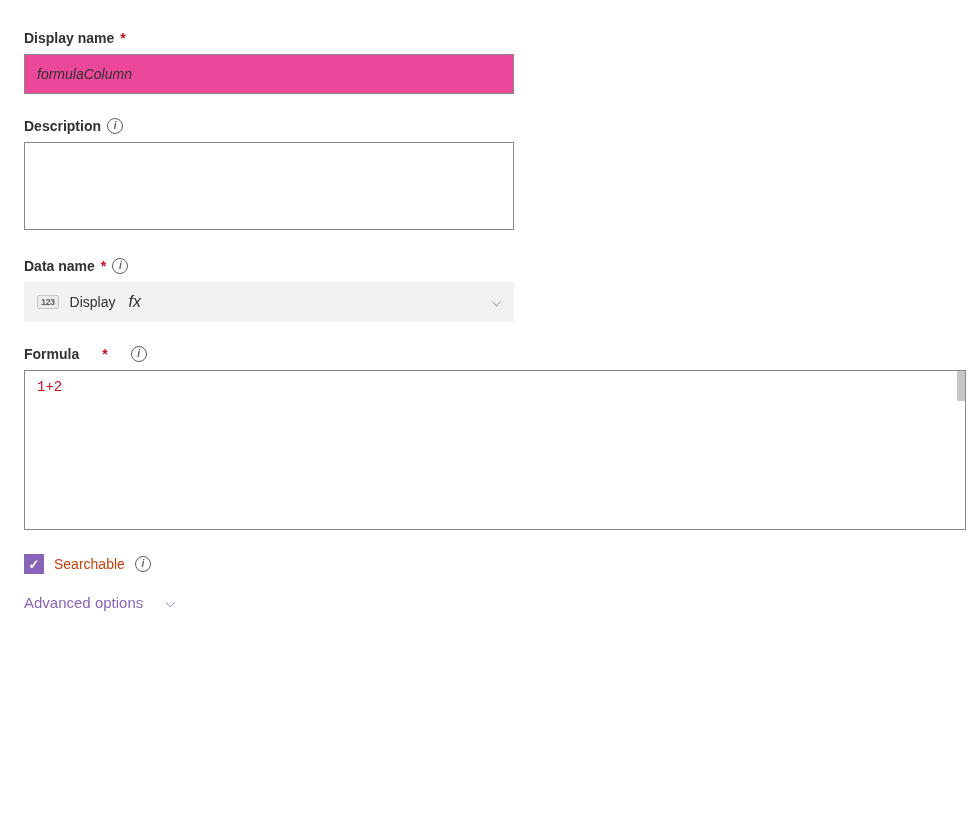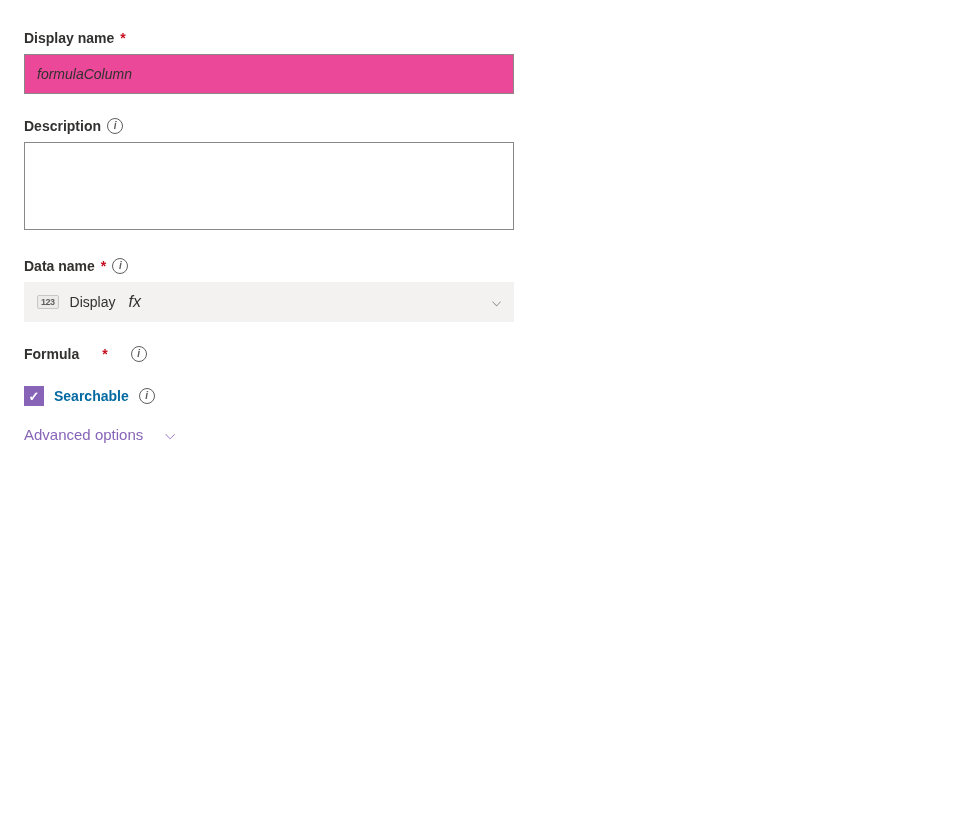--- a/index.html
+++ b/index.html
@@ -194,22 +194,22 @@
 
     .checkmark {
       color: #ffffff;
       font-size: 13px;
       font-weight: 700;
       line-height: 1;
     }
 
     .searchable-label {
       font-size: 14px;
-      color: #0369a1;
-      font-weight: 700;
+      color: #c2410c;
+      font-weight: 400;
     }
 
     .advanced-options-row {
       display: flex;
       align-items: center;
       gap: 22px;
       cursor: pointer;
     }
 
     .advanced-options-link {
@@ -260,20 +260,26 @@
       <span class="chevron-down">⌵</span>
     </div>
   </div>
 
   <div class="field-group">
     <div class="formula-label">
       <span>Formula</span>
       <span class="required-star">*</span>
       <span class="info-icon">i</span>
     </div>
+    <div class="formula-editor">
+      <div class="formula-editor-inner">
+        <span class="formula-text">1+2</span>
+      </div>
+      <div class="scrollbar-indicator"></div>
+    </div>
   </div>
 
   <div class="searchable-row">
     <div class="checkbox-checked">
       <span class="checkmark">✓</span>
     </div>
     <span class="searchable-label">Searchable</span>
     <span class="info-icon">i</span>
   </div>
 

